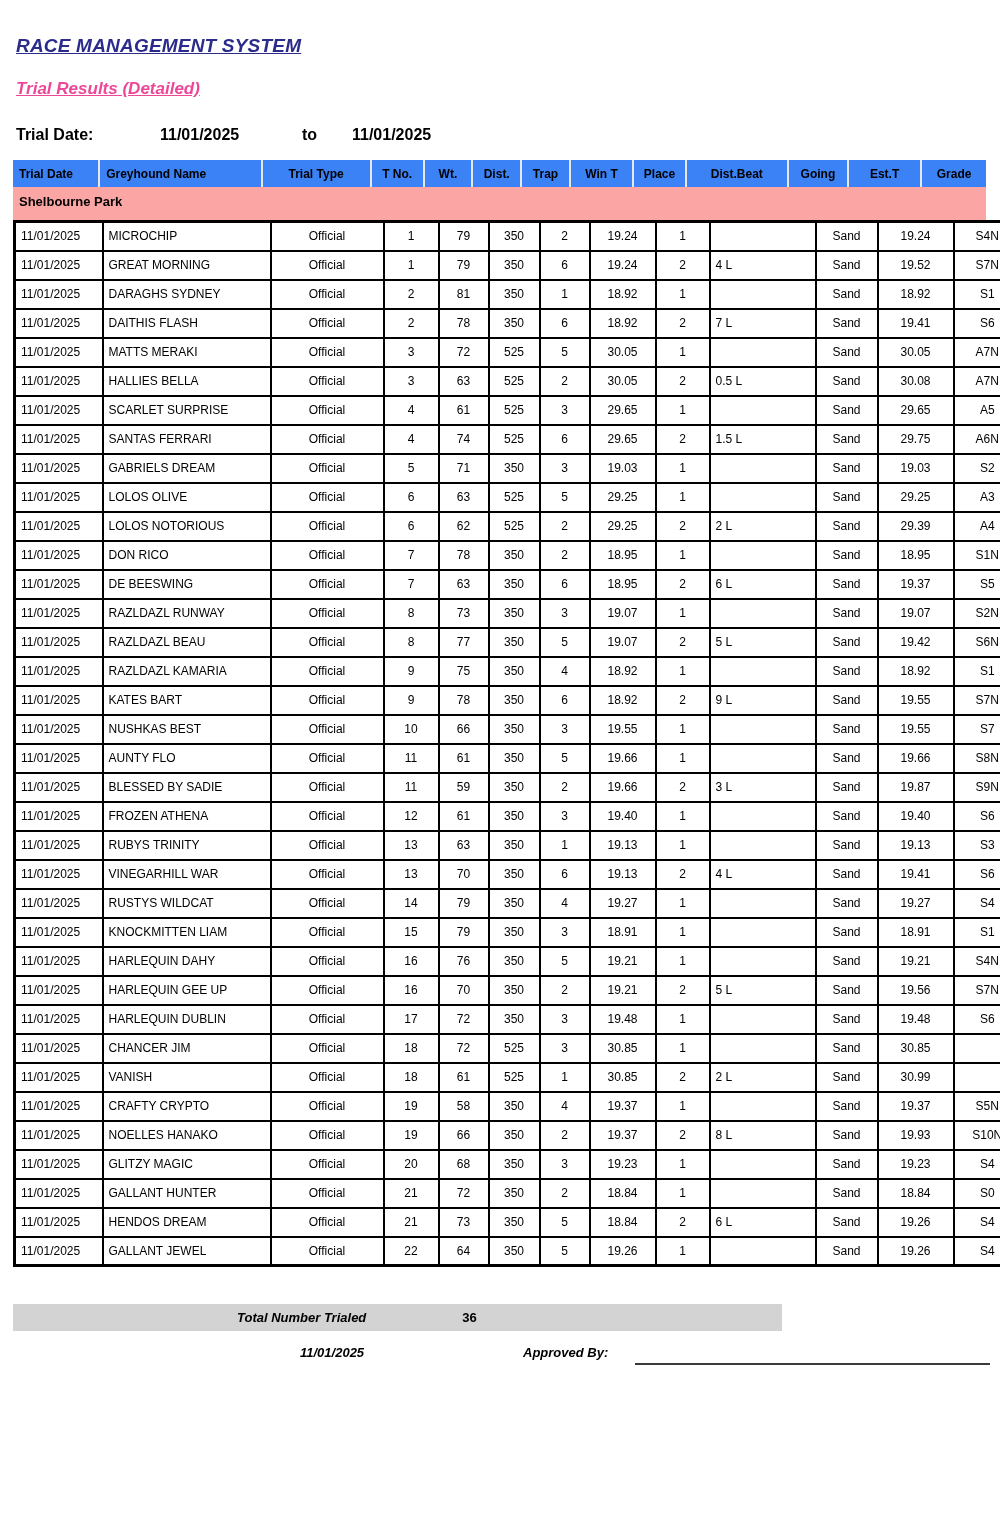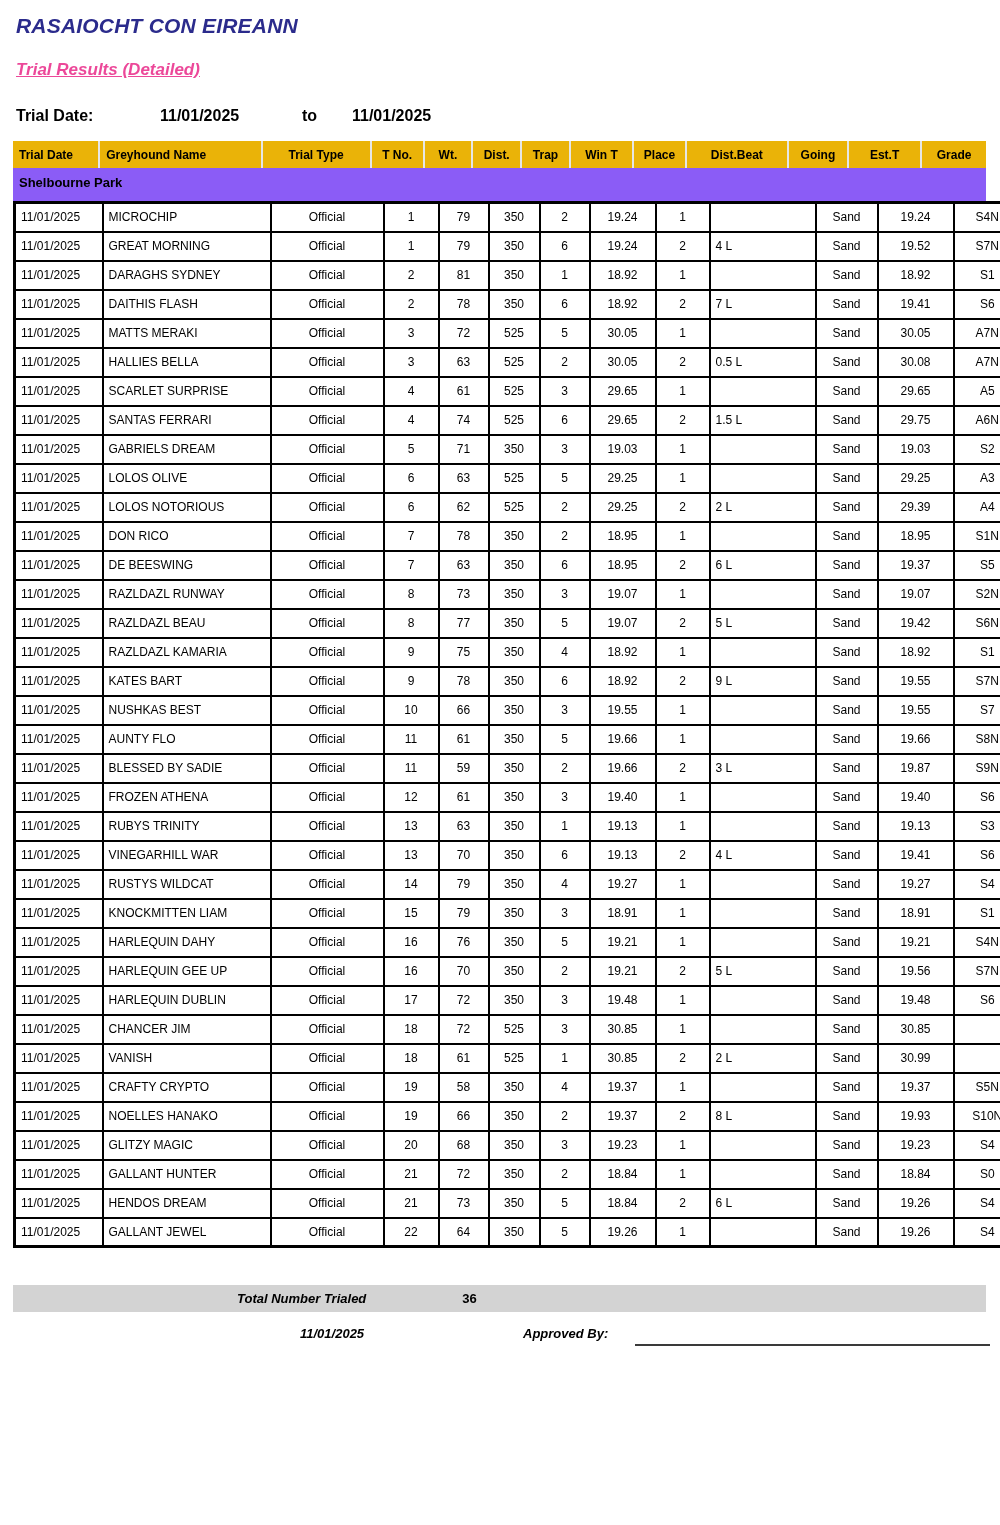--- a/index.html
+++ b/index.html
@@ -35,69 +35,69 @@
   .trial-date-line .until { position: absolute; left: 352px; }
 
   
   .c0{width:88px}.c1{width:168px}.c2{width:113px}.c3{width:55px}.c4{width:50px}
   .c5{width:51px}.c6{width:50px}.c7{width:66px}.c8{width:54px}.c9{width:106px}
   .c10{width:62px}.c11{width:76px}.c12{width:68px}
 
   
   .header-band {
     display: flex; width: 973px; margin: 14px 0 0 13px;
-    background: #eab308; height: 27px;
+    background: #3b82f6; height: 27px;
     font-size: 12px; font-weight: bold; justify-content: space-between;
   }
   .header-band .hcell {
     padding-top: 7px; text-align: center;
     border-left: 2px solid #e6e6e6;
   }
   .header-band .hcell:first-child { border-left: none; }
   .header-band .hcell.left { text-align: left; padding-left: 6px; }
 
   .venue-band {
-    width: 973px; margin-left: 13px; background: #8b5cf6; height: 33px;
+    width: 973px; margin-left: 13px; background: #fca5a5; height: 33px;
     font-size: 13px; font-weight: bold; line-height: 30px; padding-left: 6px;
   }
 
   
   table.results {
     border-collapse: collapse; table-layout: fixed;
     width: 973px; margin-left: 13px;
     border: 3px solid #000;
   }
   table.results td {
     border: 2px solid #000;
     height: 29px;
     font-size: 12px;
     text-align: center;
     white-space: nowrap; overflow: hidden;
   }
   table.results td.al-left { text-align: left; padding-left: 5px; }
 
   
   .total-band {
-    display: flex; width: 973px; margin: 37px 0 0 13px;
+    display: flex; width: 769px; margin: 37px 0 0 13px;
     background: #d3d3d3; height: 27px; align-items: center;
     font-size: 13px;
   }
   .total-band .total-label { margin-left: 224px; font-weight: bold; font-style: italic; }
   .total-band .total-value { margin-left: 96px; font-weight: bold; }
 
   .approval-line { position: relative; height: 36px; margin-top: 6px; font-size: 13px; }
   .approval-line .foot-date    { position: absolute; left: 300px; top: 8px; font-weight: bold; font-style: italic; }
   .approval-line .approved-lbl { position: absolute; left: 523px; top: 8px; font-weight: bold; font-style: italic; }
   .approval-line .sig-line     { position: absolute; left: 635px; top: 26px; width: 355px; border-bottom: 2px solid #3a3a3a; }
 </style>
 </head>
 <body>
 
 <div class="titles">
-  <div class="org-title">RASAIOCHT CON EIREANN</div>
+  <div class="system-title">RACE MANAGEMENT SYSTEM</div>
   <div class="report-title">Trial Results (Detailed)</div>
 </div>
 
 <div class="trial-date-line">
   <span class="lbl">Trial Date:</span>
   <span class="from">11/01/2025</span>
   <span class="to">to</span>
   <span class="until">11/01/2025</span>
 </div>
 

